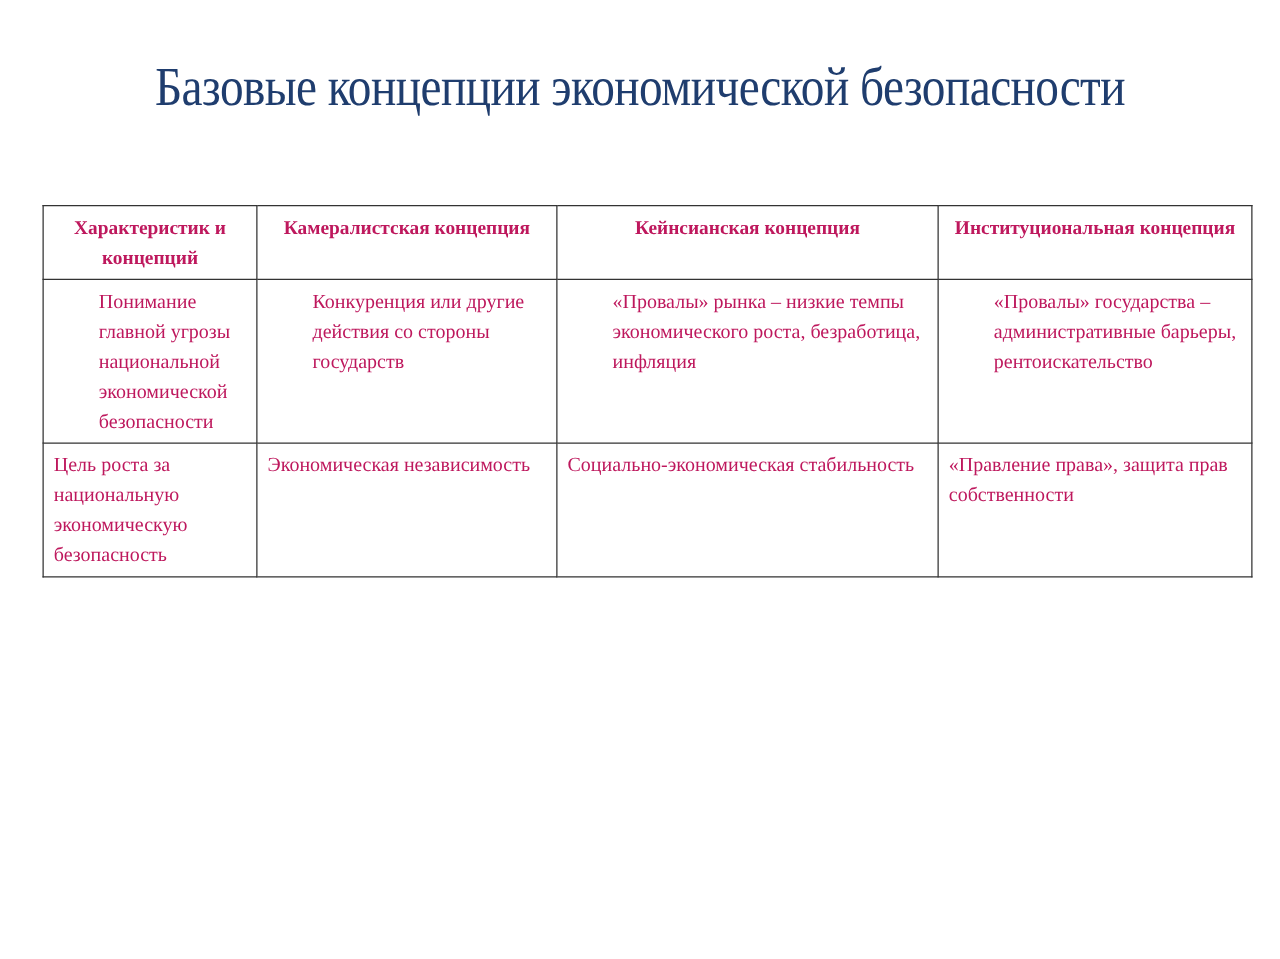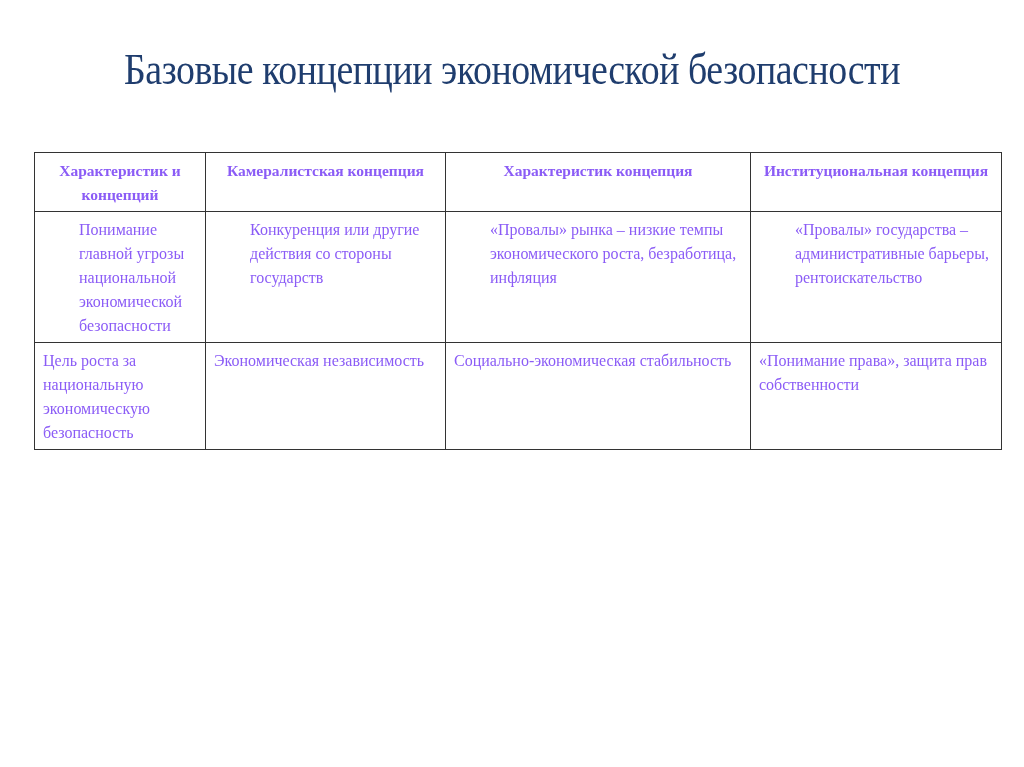--- a/index.html
+++ b/index.html
@@ -21,26 +21,26 @@
       font-family: "Liberation Serif", serif;
       font-size: 44px;
       color: #1f3d6e;
       letter-spacing: -0.5px;
       transform: scaleX(0.86);
       transform-origin: center;
       white-space: nowrap;
     }
     table.concepts {
       position: absolute;
-      left: 34px; top: 152px;
+      left: 34px; top: 164px;
       width: 967px;
       border-collapse: collapse;
       font-family: "Liberation Serif", serif;
       font-size: 16px;
-      color: #8b5cf6;
+      color: #be185d;
       table-layout: fixed;
     }
     table.concepts th, table.concepts td {
       border: 1.5px solid #333;
       vertical-align: top;
       padding: 6px 8px 4px 8px;
       line-height: 24px;
     }
     table.concepts th {
       font-weight: bold;
@@ -67,32 +67,32 @@
     <colgroup>
       <col class="c1">
         <col class="c2">
         <col class="c3">
         <col class="c4">
     </colgroup>
     <thead>
       <tr>
         <th>Характеристик и концепций</th>
         <th>Камералистская концепция</th>
-        <th>Характеристик концепция</th>
+        <th>Кейнсианская концепция</th>
         <th>Институциональная концепция</th>
       </tr>
     </thead>
     <tbody>
       <tr class="r2">
         <td>Понимание главной угрозы национальной экономической безопасности</td>
         <td>Конкуренция или другие действия со стороны государств</td>
         <td>«Провалы» рынка – низкие темпы экономического роста, безработица, инфляция</td>
         <td>«Провалы» государства – административные барьеры, рентоискательство</td>
       </tr>
       <tr class="r3">
         <td>Цель роста за национальную экономическую безопасность</td>
         <td>Экономическая независимость</td>
         <td>Социально-экономическая стабильность</td>
-        <td>«Понимание права», защита прав собственности</td>
+        <td>«Правление права», защита прав собственности</td>
       </tr>
     </tbody>
   </table>
 </div>
 
 </body></html>

